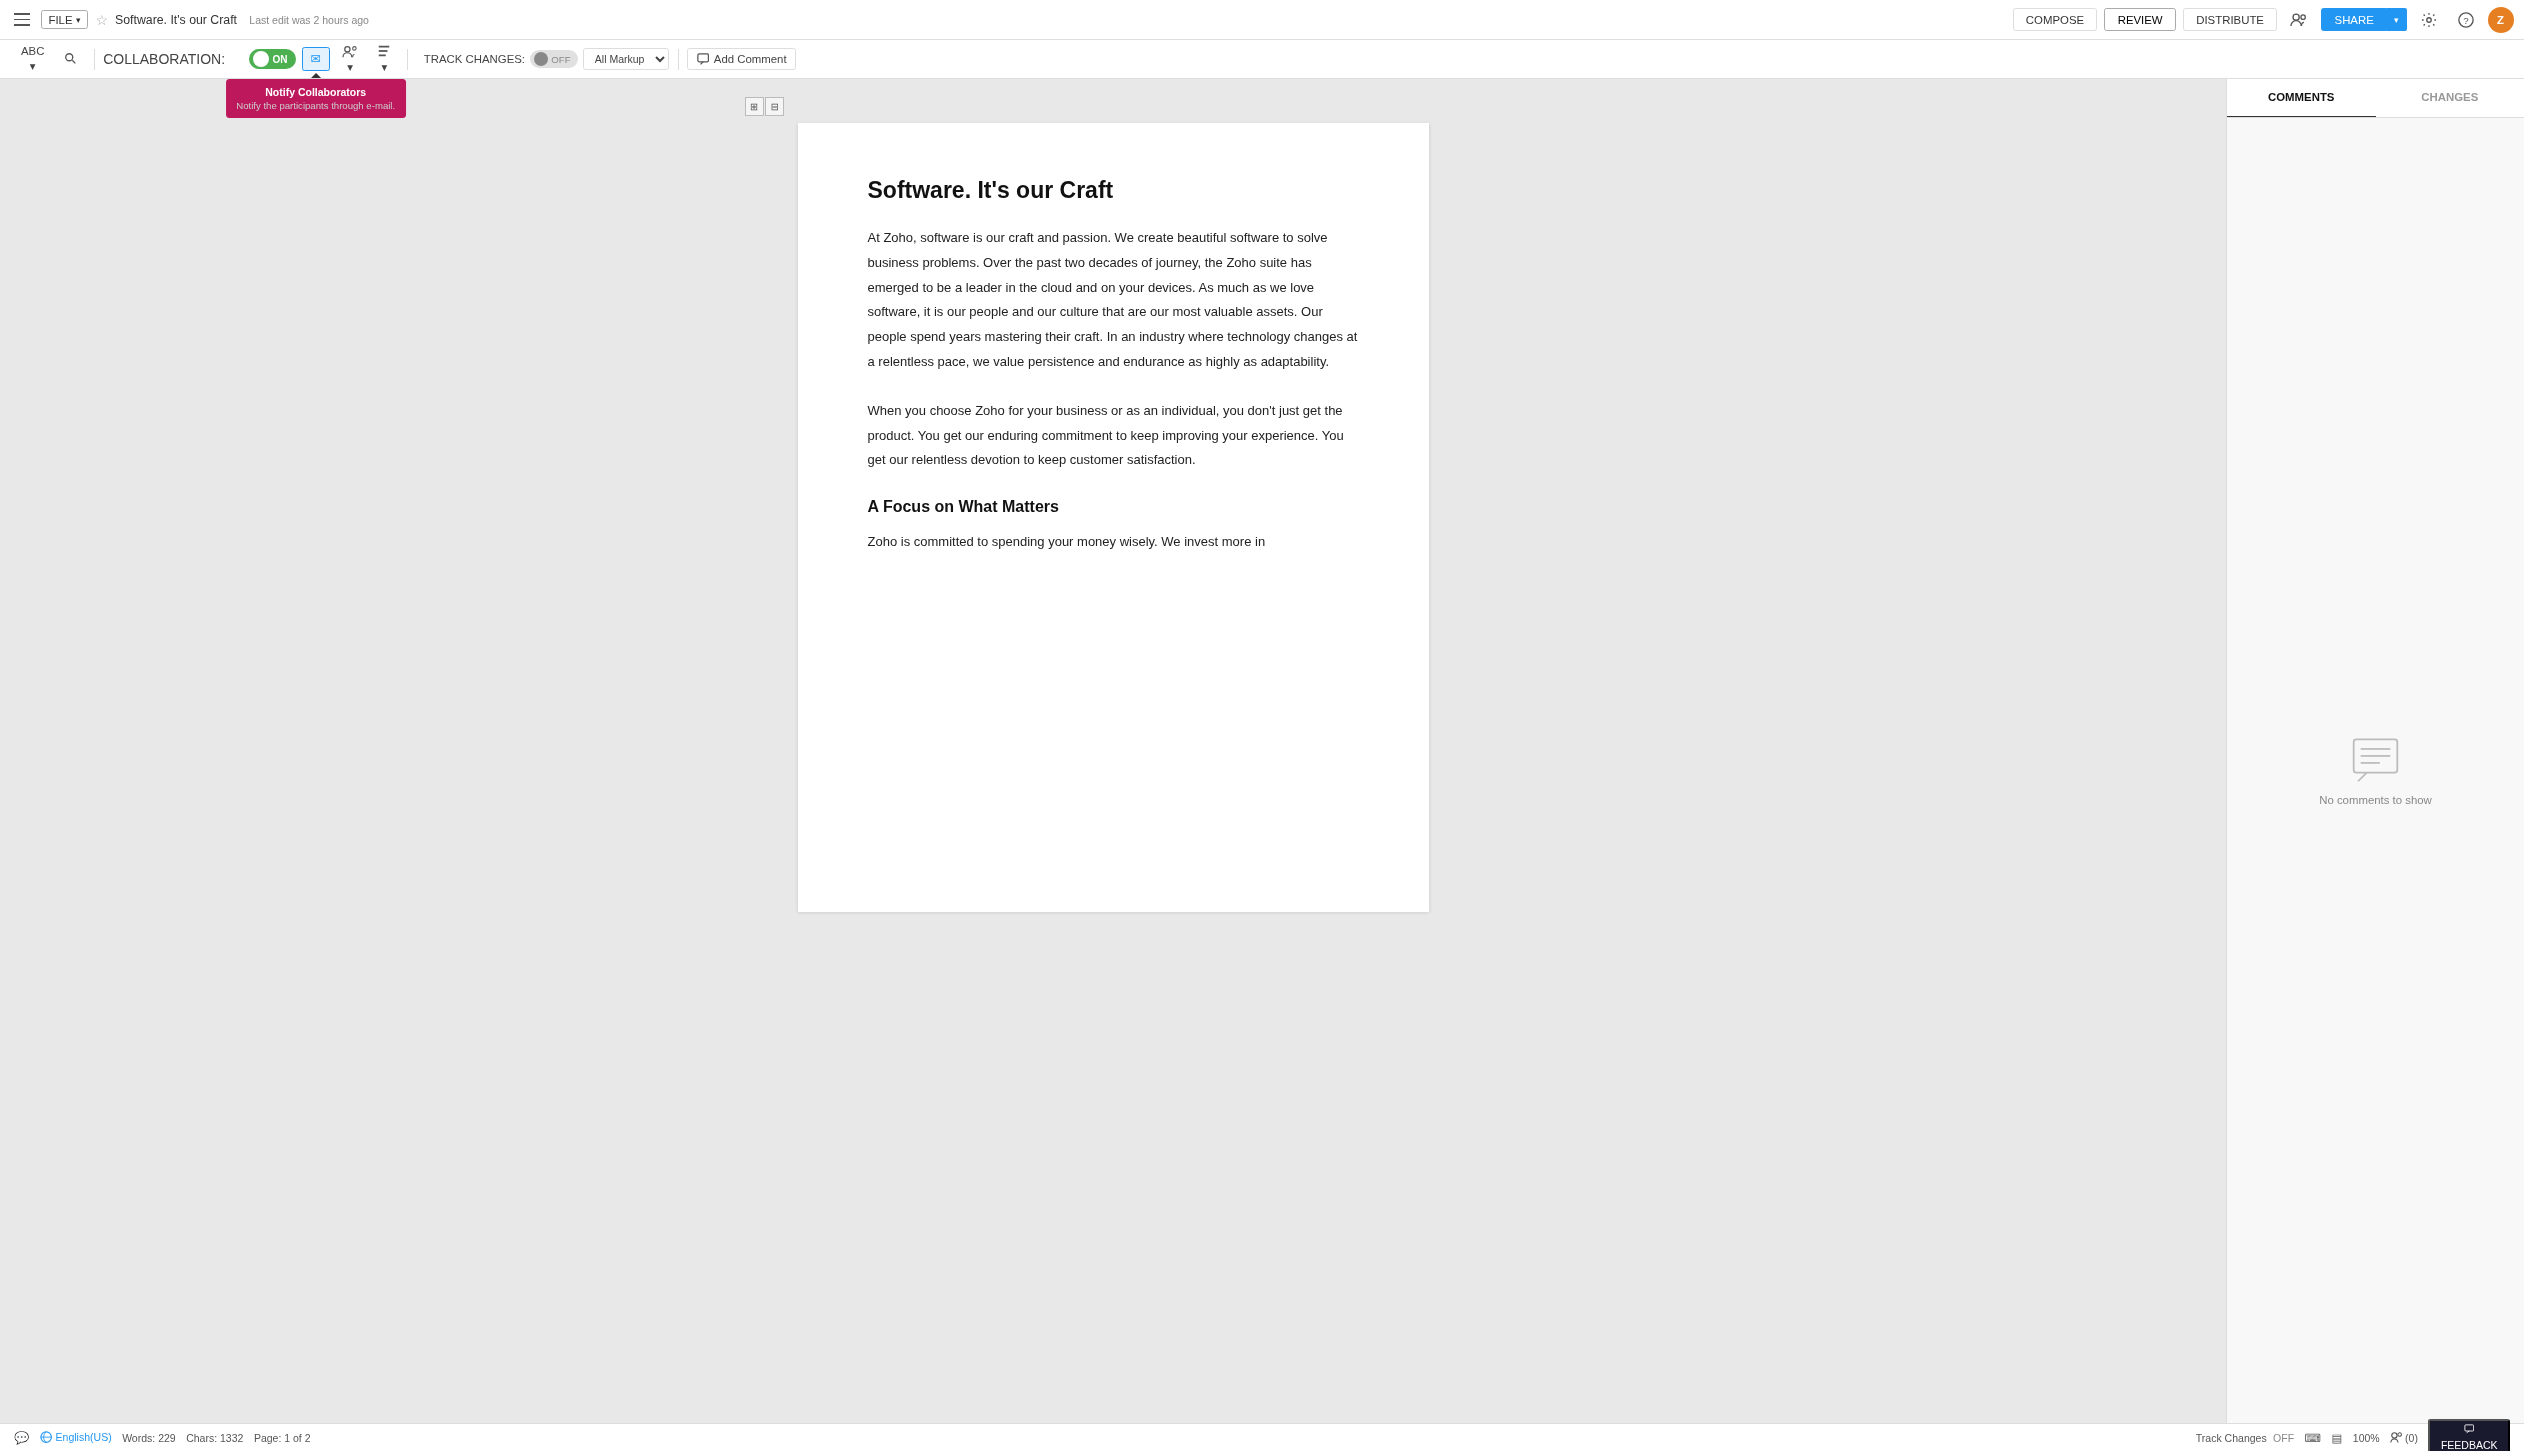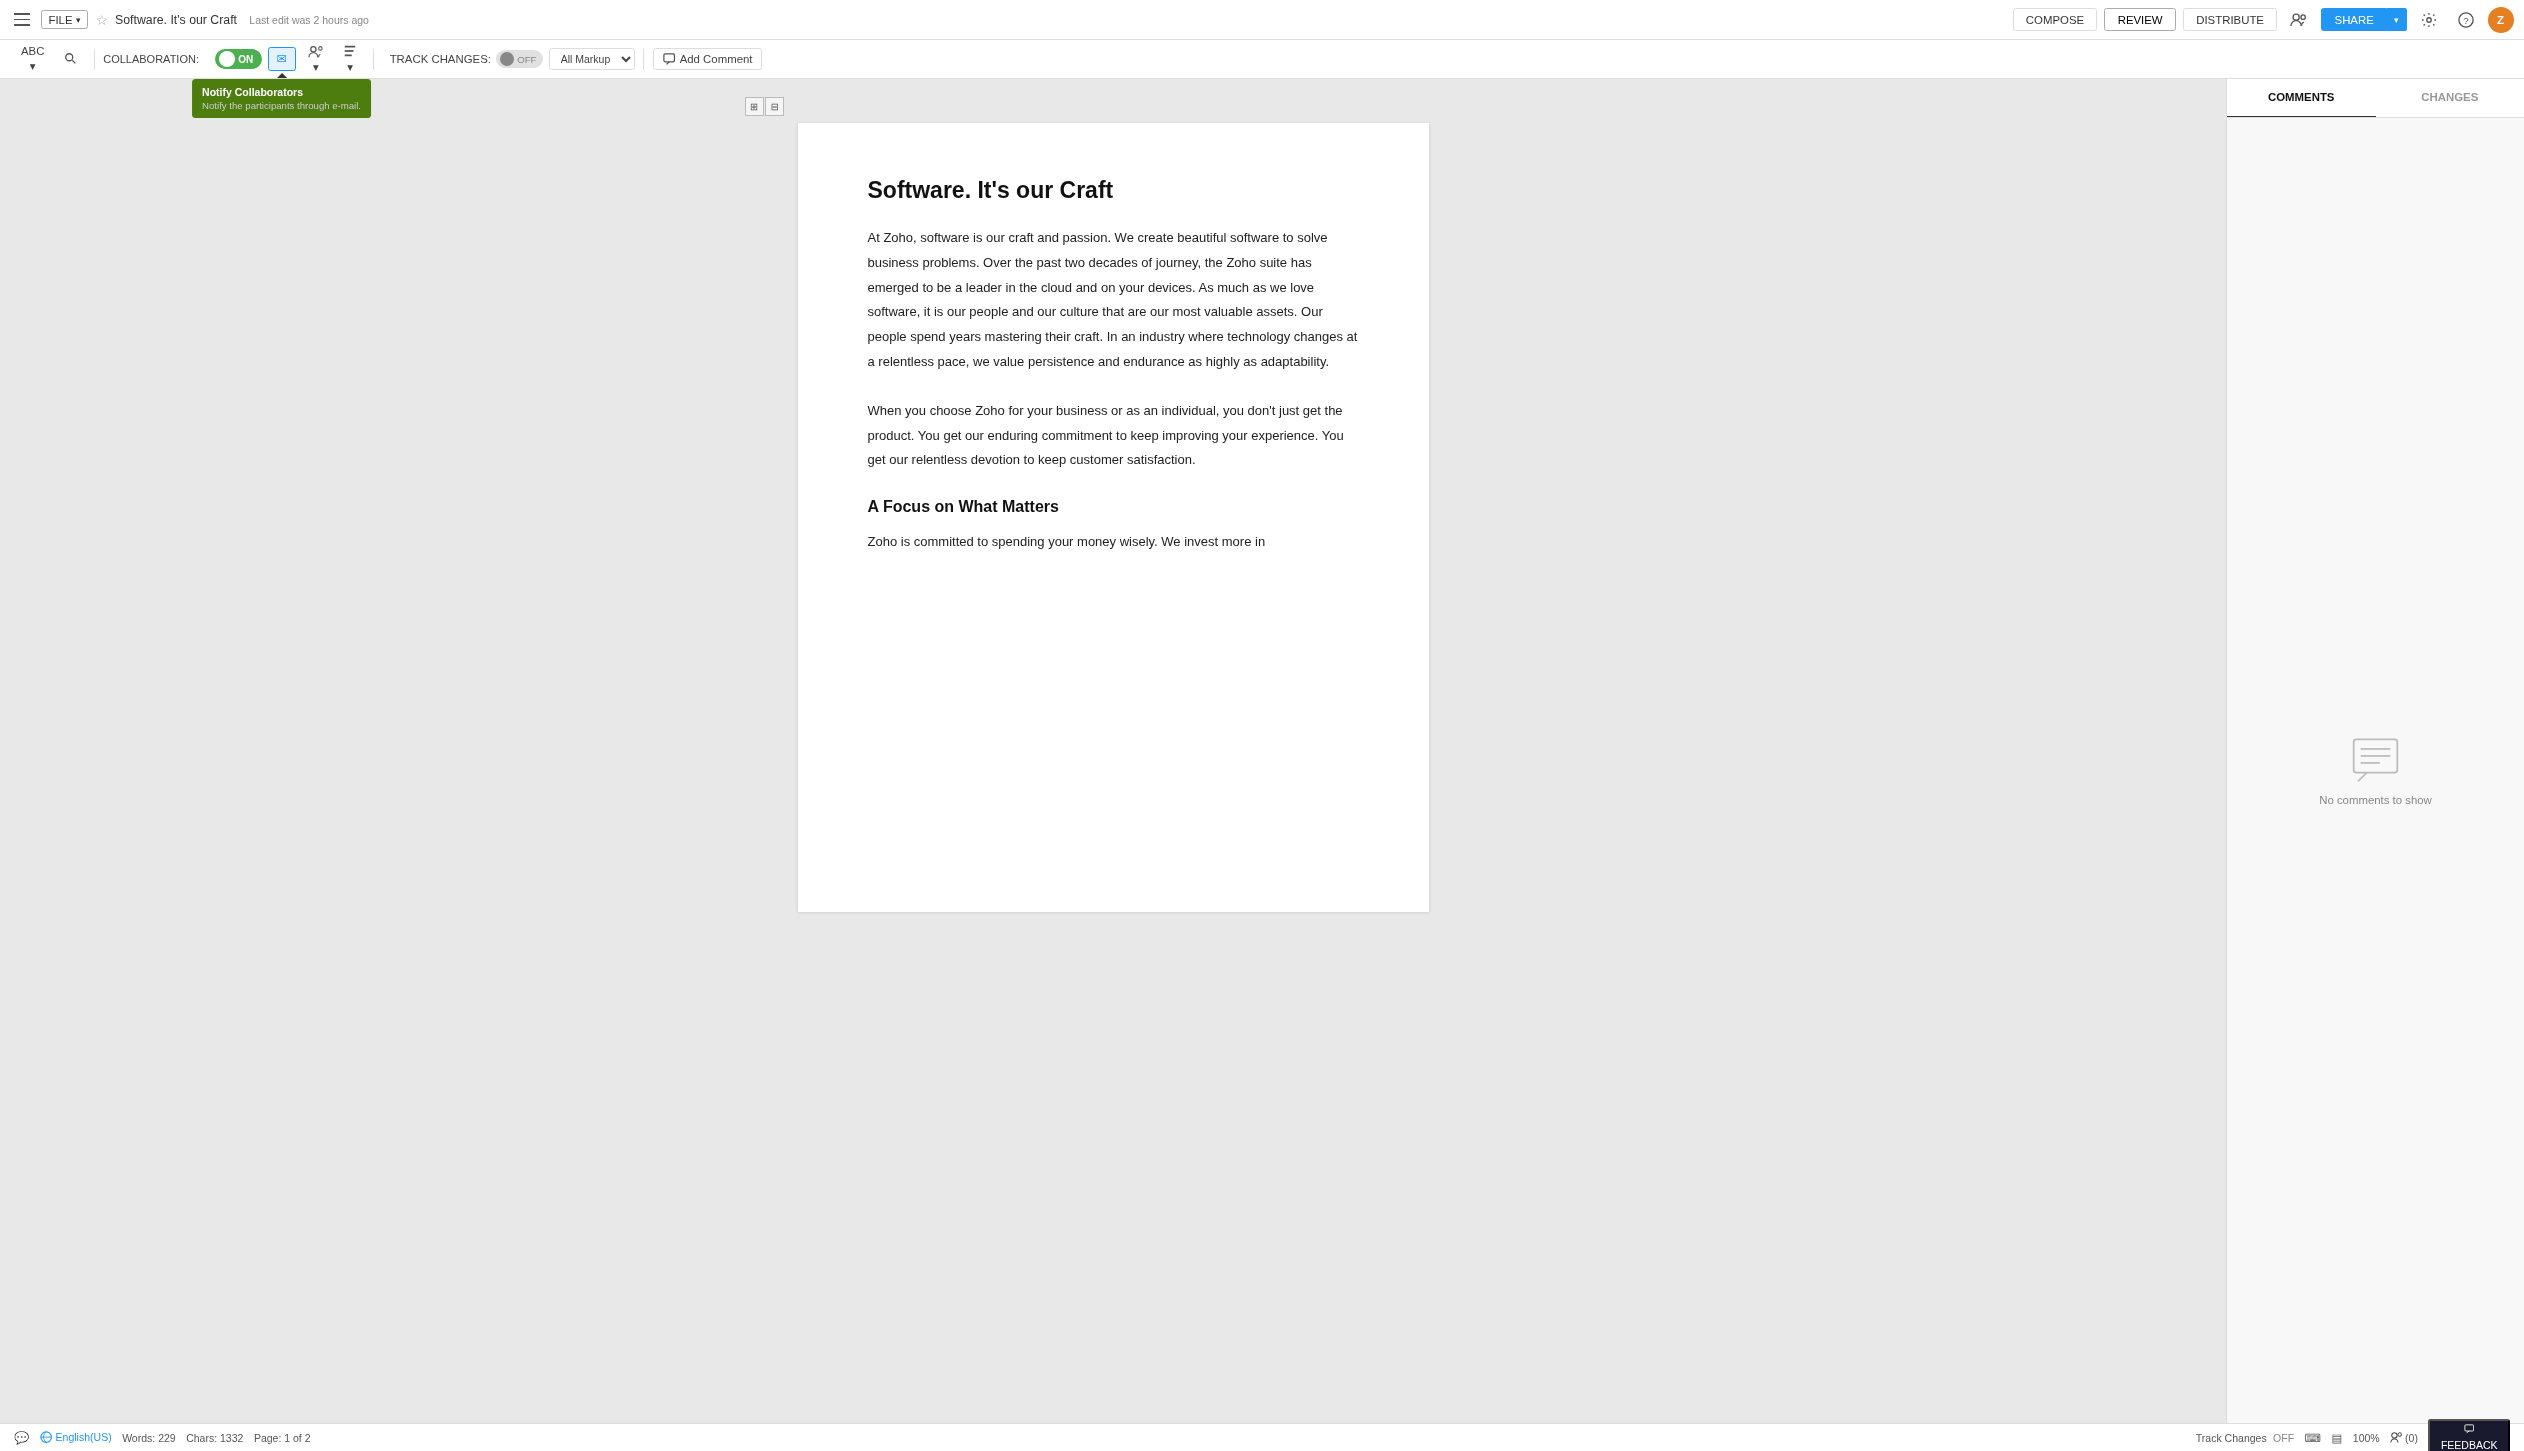--- a/index.html
+++ b/index.html
@@ -32,21 +32,21 @@
     .nav-icon-btn { width: 30px; height: 30px; display: flex; align-items: center; justify-content: center; cursor: pointer; color: #555; font-size: 14px; border-radius: 2.6px; }
     .avatar { width: 26px; height: 26px; border-radius: 50%; background: #e67e22; color: #fff; display: flex; align-items: center; justify-content: center; font-size: 11.4px; font-weight: bold; cursor: pointer; }
 
     
     .toolbar {
       display: flex; align-items: center; background: #fff; border-bottom: 0.9px solid #ddd;
       padding: 0 14px; height: 39px; flex-shrink: 0; gap: 5.3px;
     }
     .toolbar-btn { padding: 3.5px 7px; cursor: pointer; border-radius: 2.6px; display: flex; align-items: center; gap: 2.6px; color: #444; font-size: 11.4px; border: none; background: none; flex-direction: column; }
     .toolbar-sep { width: 0.9px; height: 21px; background: #ddd; margin: 0 3.5px; }
-    .collab-label { font-size: 11px; color: #444; margin-right: 11px; }
+    .collab-label { font-size: 14px; color: #444; margin-right: 19px; }
     .toggle-switch {
       display: flex; align-items: center; background: #4CAF50; border-radius: 10.5px;
       padding: 1.8px 5.3px 1.8px 3.5px; gap: 3.5px; cursor: pointer; min-width: 47px;
     }
     .toggle-circle { width: 16px; height: 16px; background: #fff; border-radius: 50%; }
     .toggle-on-label { color: #fff; font-size: 10px; font-weight: bold; }
     .email-btn {
       width: 28px; height: 24.5px; border: 1.8px solid #2196F3; border-radius: 2.6px;
       display: flex; align-items: center; justify-content: center; cursor: pointer;
       color: #2196F3; font-size: 12.3px; background: #fff; position: relative;
@@ -56,22 +56,22 @@
     .track-toggle { display: flex; align-items: center; background: #e0e0e0; border-radius: 10.5px; padding: 1.8px 7px 1.8px 3.5px; gap: 3.5px; cursor: pointer; }
     .track-circle { width: 14px; height: 14px; background: #888; border-radius: 50%; }
     .track-off-label { color: #888; font-size: 9.6px; }
     .markup-select { border: 0.9px solid #ddd; border-radius: 2.6px; padding: 2.6px 7px; font-size: 10.5px; color: #444; cursor: pointer; background: #fff; }
     .add-comment-btn { display: flex; align-items: center; gap: 4.4px; padding: 3.5px 8.8px; border: 0.9px solid #ddd; border-radius: 2.6px; cursor: pointer; font-size: 11.4px; color: #444; background: #fff; }
 
     
     .tooltip-container { position: relative; }
     .tooltip {
       position: absolute; top: 32px; left: 50%; transform: translateX(-50%);
-      background: #4d7c0f; color: #fff; border-radius: 3.5px; padding: 7px 10.5px;
-      font-size: 10.5px; white-space: nowrap; z-index: 100; pointer-events: none;
+      background: #be185d; color: #fff; border-radius: 3.5px; padding: 7px 10.5px;
+      font-size: 10.5px; white-space: nowrap; z-index: 100; pointer-events: none; text-align: center;
     }
     .tooltip::before {
       content: ''; position: absolute; top: -5.3px; left: 50%; transform: translateX(-50%);
       border: 5.3px solid transparent; border-bottom-color: #333; border-top: none;
     }
     .tooltip-title { font-size: 10.5px; font-weight: 600; margin-bottom: 1.8px; }
     .tooltip-desc { font-size: 9.6px; color: #ccc; }
 
     
     .main-area { display: flex; flex: 1; overflow: hidden; }

